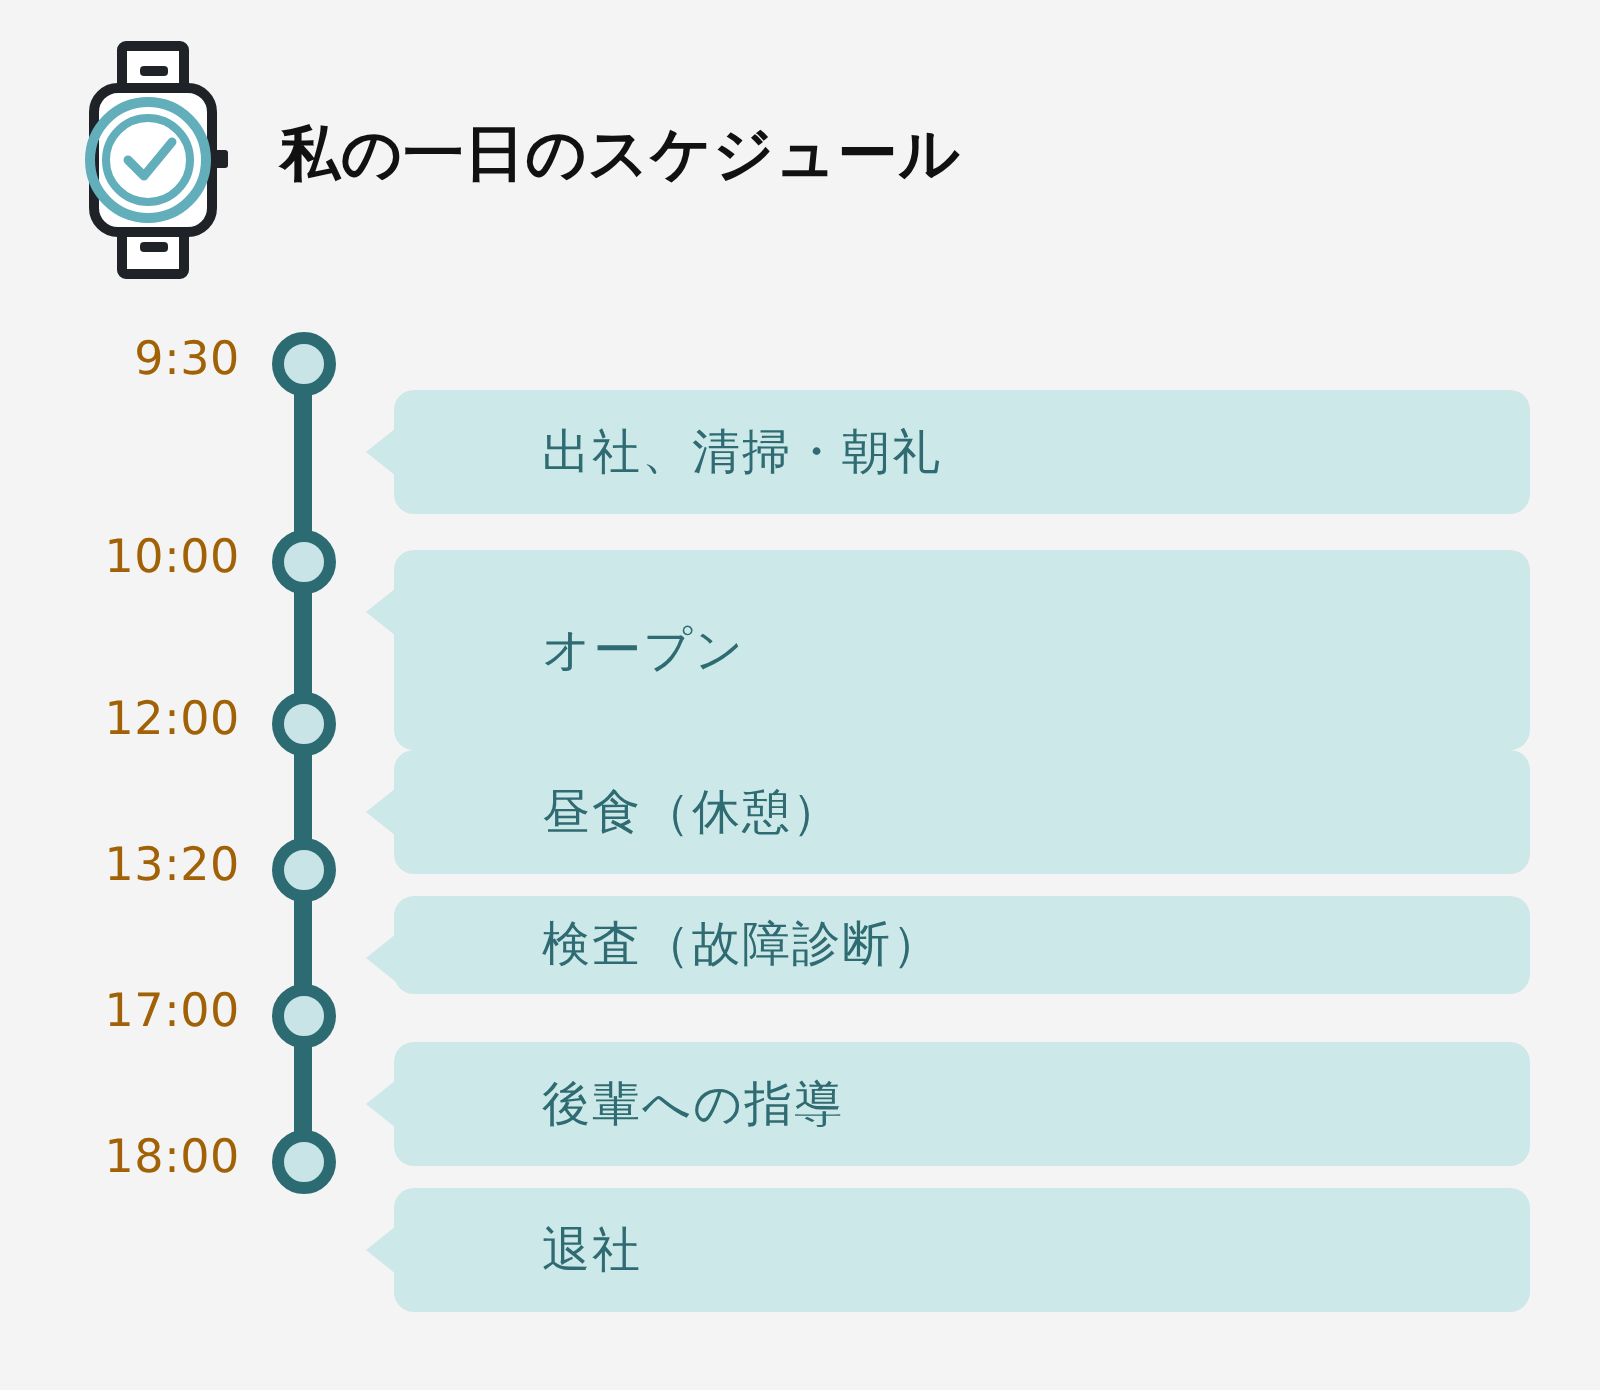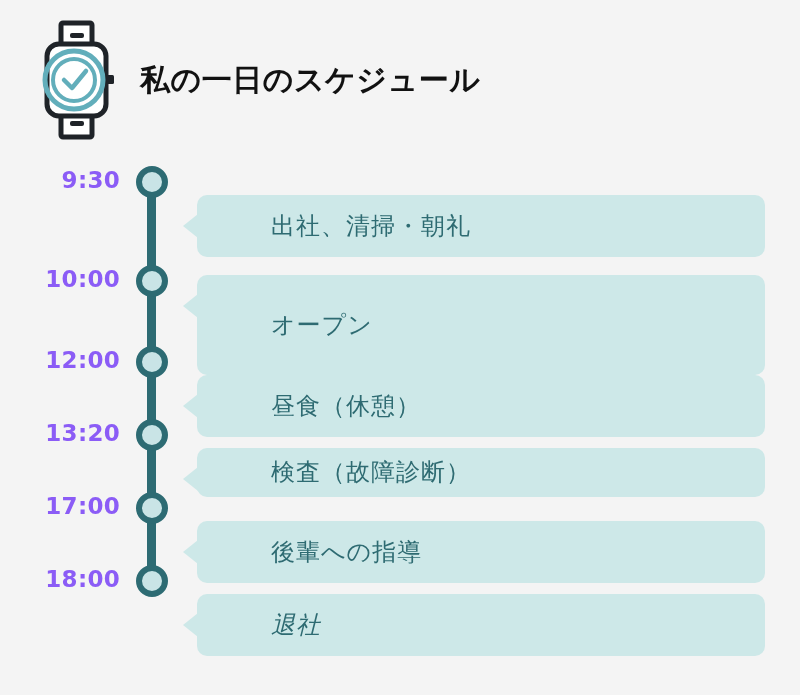--- a/index.html
+++ b/index.html
@@ -15,20 +15,21 @@
     position: relative;
   }
 
   
   #header {
     position: absolute;
     left: 0;
     top: 0;
     width: 647px;
     height: 150px;
+    font-family: Liberation Mono, monospace;
   }
   #watch-icon {
     position: absolute;
     left: 34px;
     top: 20px;
     width: 90px;
     height: 120px;
   }
   #page-title {
     position: absolute;
@@ -65,22 +66,22 @@
     left: 0;
     width: 800px;
   }
 
   .time-label {
     position: absolute;
     left: 0;
     width: 120px;
     text-align: right;
     font-size: 23px;
-    font-weight: bold;
-    color: #8b5cf6;
+    font-weight: normal;
+    color: #a16207;
     letter-spacing: 0.3px;
     white-space: nowrap;
   }
 
   .node-dot {
     position: absolute;
     left: 136px;
     width: 20px;
     height: 20px;
     border: 6px solid #2d6b73;
@@ -184,17 +185,17 @@
     <div class="timeline-row" style="top: 0px;">
       <div class="time-label" style="top: 353px;">17:00</div>
       <div class="node-dot" style="top: 352px;"></div>
       <div class="bubble" style="top: 337px; height: 62px;">
         <div class="bubble-line">後輩への指導</div>
       </div>
     </div>
     <div class="timeline-row" style="top: 0px;">
       <div class="time-label" style="top: 426px;">18:00</div>
       <div class="node-dot" style="top: 425px;"></div>
-      <div class="bubble" style="top: 410px; height: 62px; font-style: italic;">
+      <div class="bubble" style="top: 410px; height: 62px;">
         <div class="bubble-line">退社</div>
       </div>
     </div>
   </div>
 
 </body></html>

